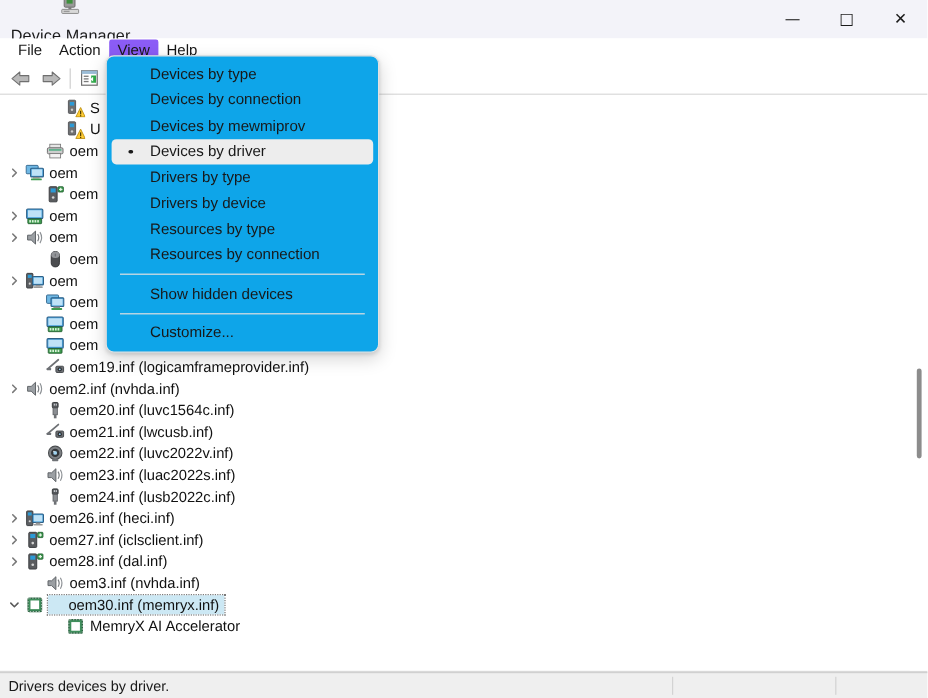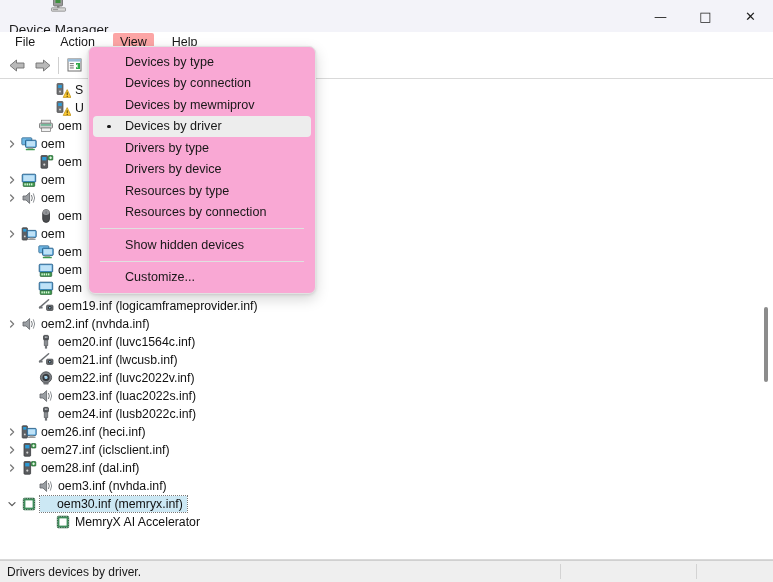--- a/index.html
+++ b/index.html
@@ -42,32 +42,32 @@
   }
 
   
   #menubar {
     height: 20px;
     flex: 0 0 20px;
     background: #ffffff;
     display: flex;
     align-items: center;
     padding-left: 8px;
-    gap: 11px;
+    gap: 0px;
     position: relative;
     z-index: 5;
   }
   .menu-item {
     font-size: 12.5px;
     padding: 2px 7px 3px 7px;
     color: #171717;
     line-height: 14px;
     border-radius: 2px;
   }
-  .menu-item.active { background: #fca5a5; text-align: right; }
+  .menu-item.active { background: #8b5cf6; text-align: right; }
 
   
   #toolbar {
     height: 27px;
     flex: 0 0 27px;
     background: #ffffff;
     display: flex;
     align-items: center;
     padding-left: 5px;
     border-bottom: 1px solid #d9d9d9;
@@ -160,21 +160,21 @@
     width: 1px;
     background: #d3d3d3;
   }
 
   
   #dropdown {
     position: absolute;
     left: 88px;
     top: 46px;
     width: 228px;
-    background: #f9a8d4;
+    background: #0ea5e9;
     border: 1px solid #e2e2e2;
     border-radius: 7px;
     box-shadow: 0 5px 14px rgba(0,0,0,0.17), 0 1px 3px rgba(0,0,0,0.10);
     padding: 4px 0 5px 0;
     z-index: 40;
   }
   .dd-item {
     height: 21.5px;
     display: flex;
     align-items: center;

